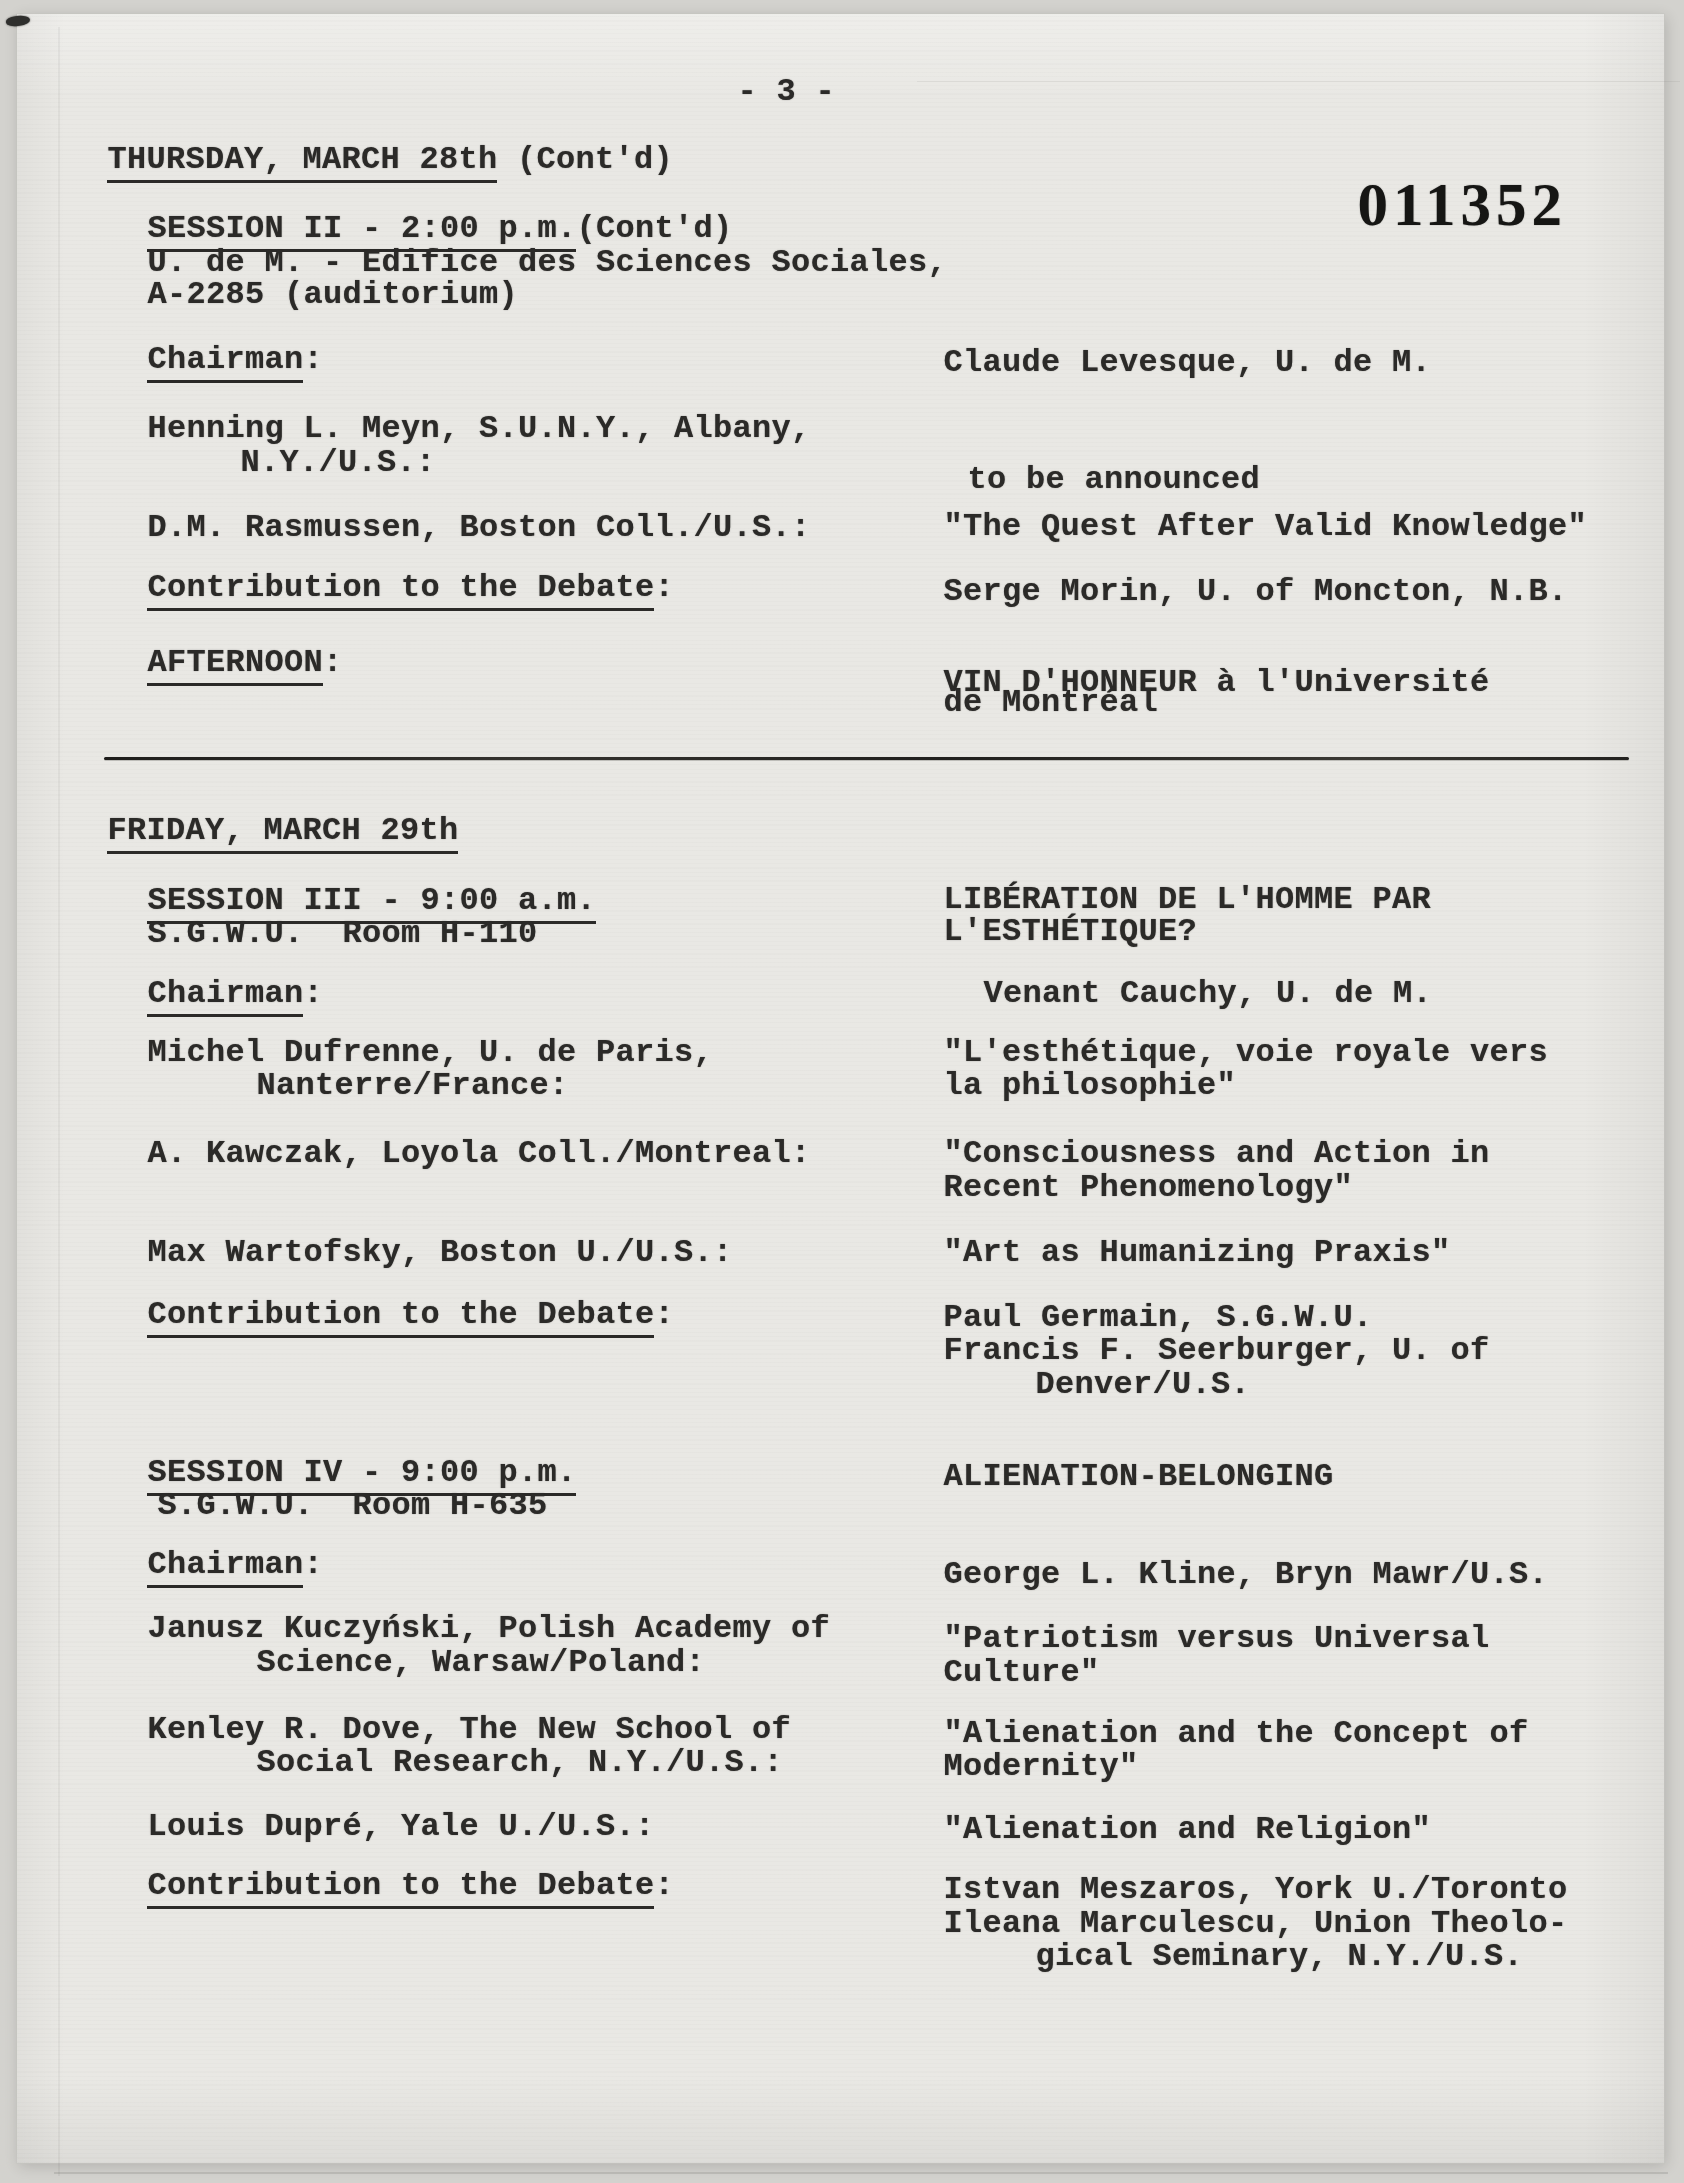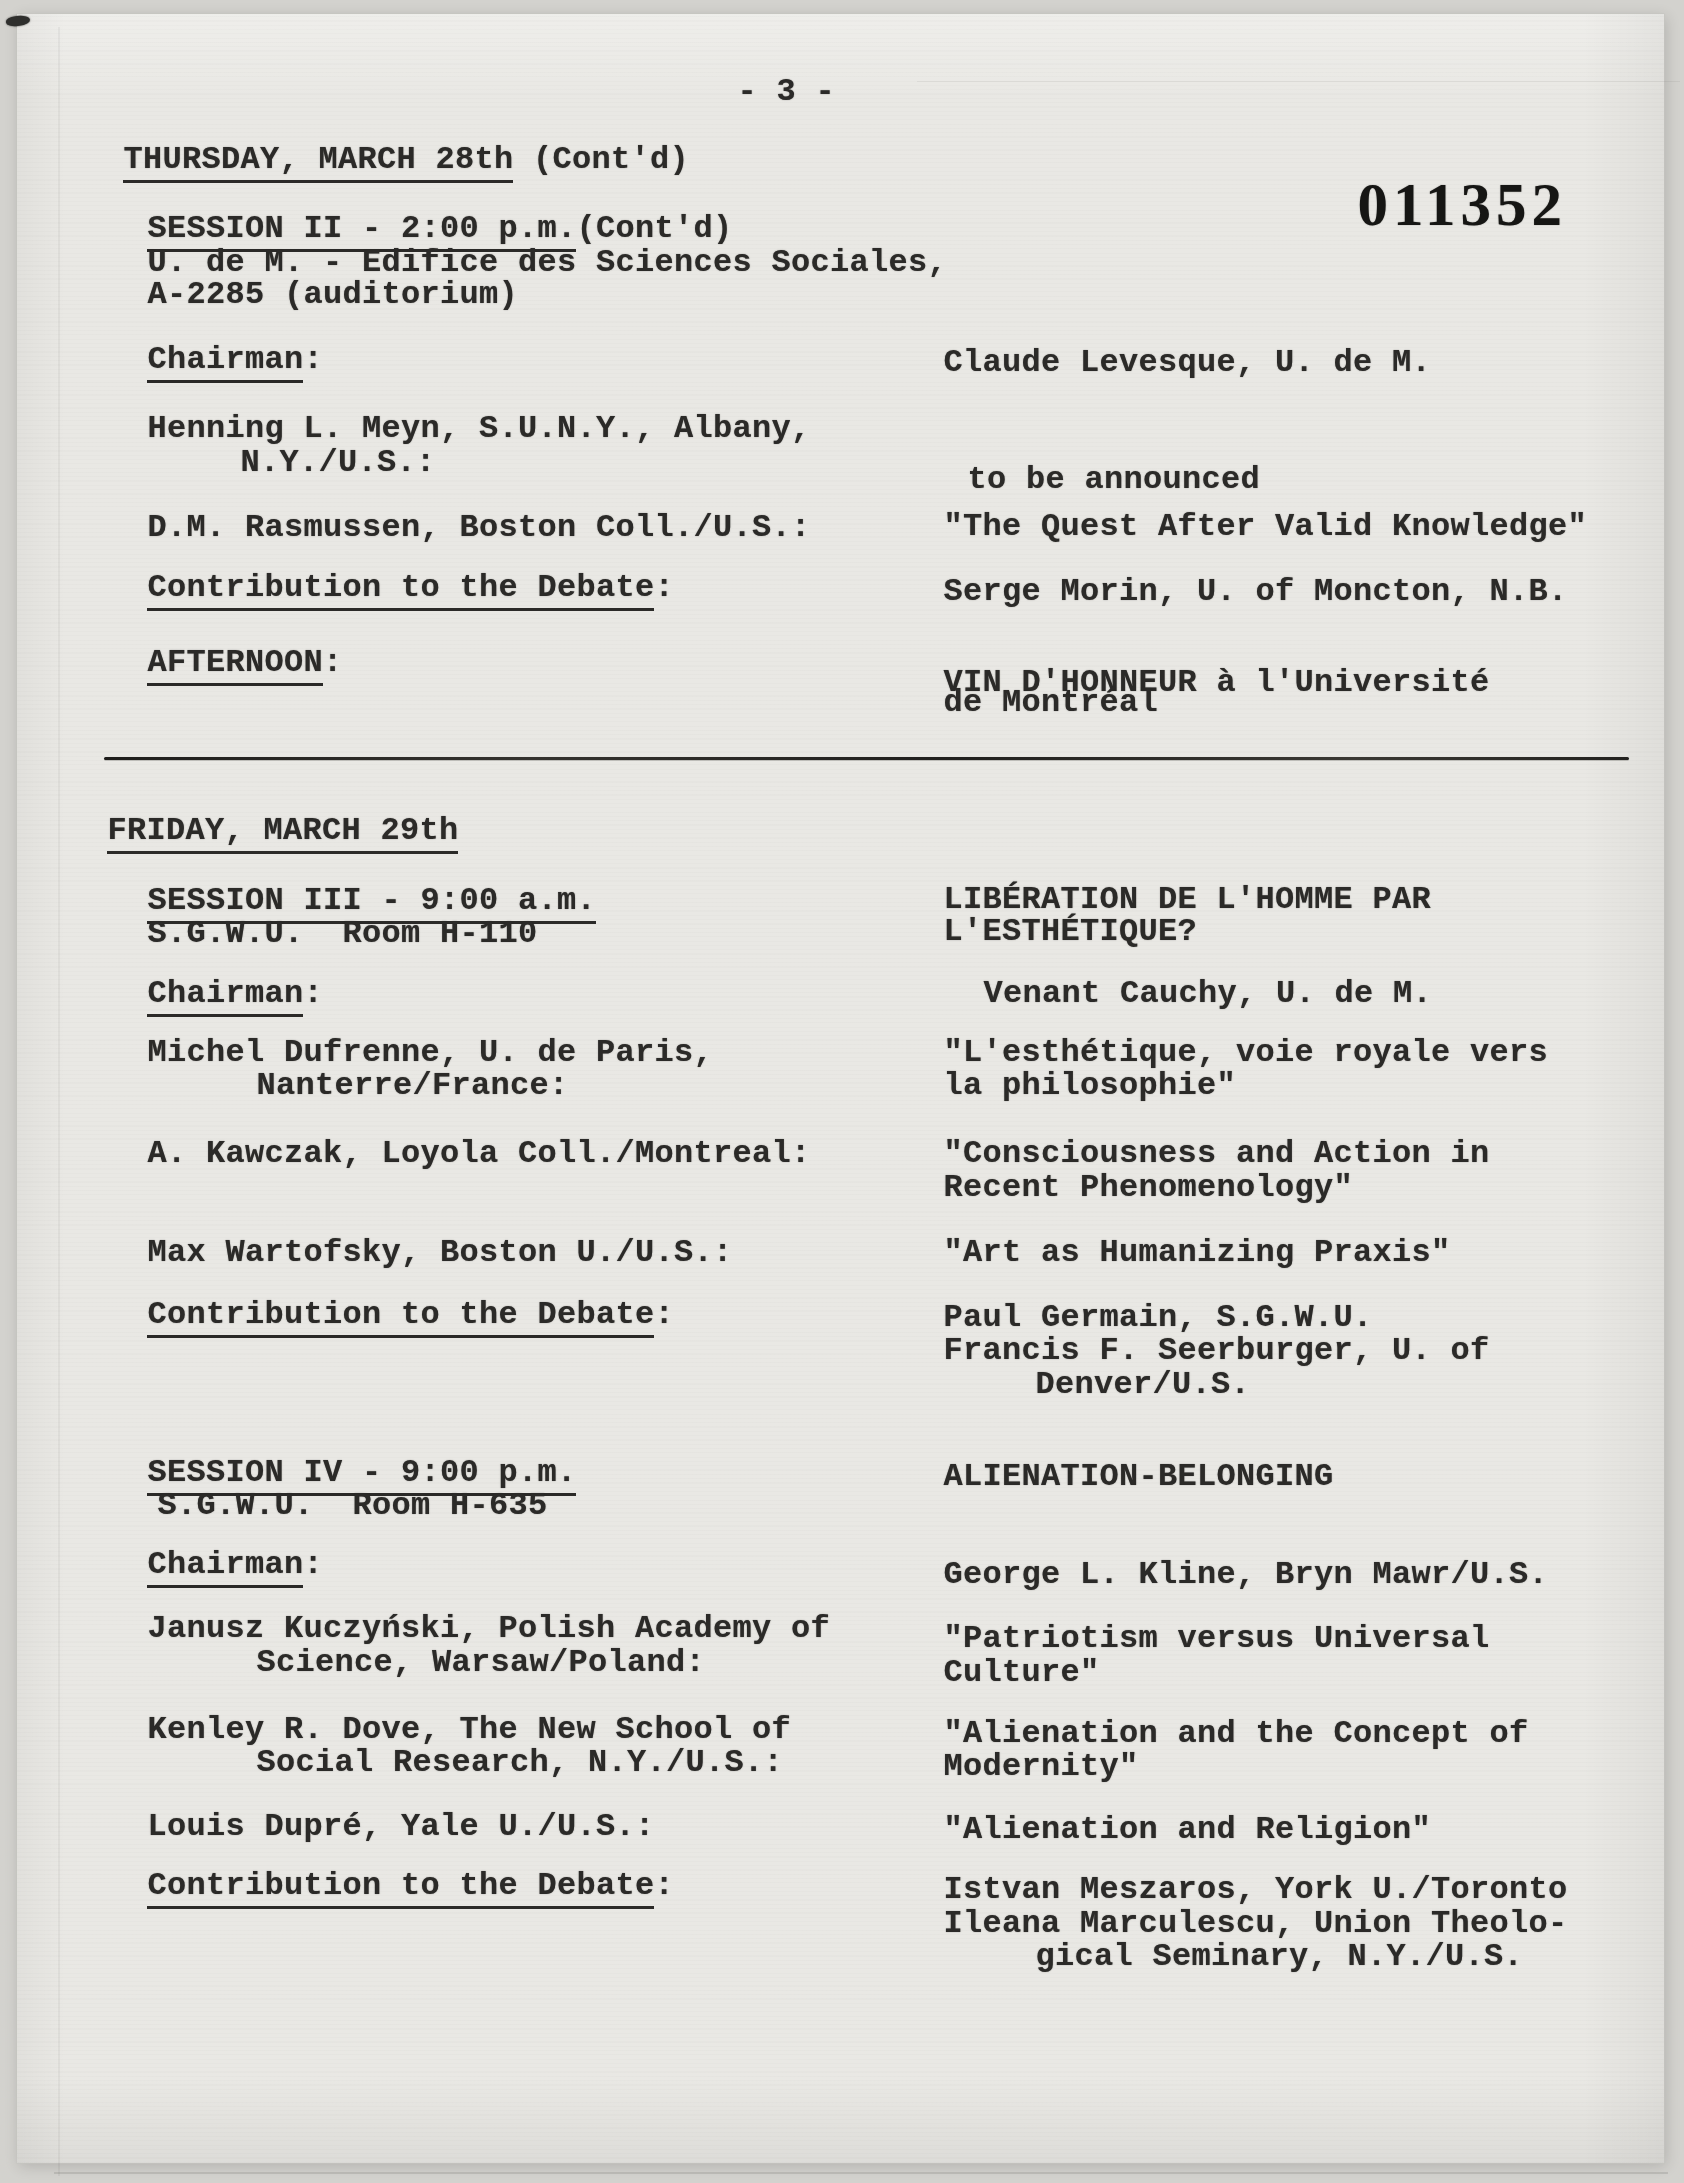--- a/index.html
+++ b/index.html
@@ -61,21 +61,21 @@
 </style>
 </head>
 <body>
 
 <div class="scan">
   <div class="page">
 
     <div class="t" style="left:720px;top:60px;">- 3 -</div>
     <div class="stamp">011352</div>
 
-    <div class="t" style="left:106px;top:128px;text-align:right;"><span class="u">THURSDAY, MARCH 28th</span><span> (Cont'd)</span></div>
+    <div class="t" style="left:90px;top:128px;text-align:right;"><span class="u">THURSDAY, MARCH 28th</span><span> (Cont'd)</span></div>
 
     <div class="t" style="left:130px;top:197px;"><span class="u">SESSION II - 2:00 p.m.</span><span>(Cont'd)</span></div>
     <div class="t" style="left:130px;top:231px;">U. de M. - Edifice des Sciences Sociales,</div>
     <div class="t" style="left:130px;top:263px;">A-2285 (auditorium)</div>
 
     <div class="t" style="left:130px;top:328px;"><span class="u">Chairman</span><span>:</span></div>
     <div class="t" style="left:926px;top:331px;">Claude Levesque, U. de M.</div>
 
     <div class="t" style="left:130px;top:397px;">Henning L. Meyn, S.U.N.Y., Albany,</div>
     <div class="t" style="left:223px;top:431px;text-align:center;">N.Y./U.S.:</div>

